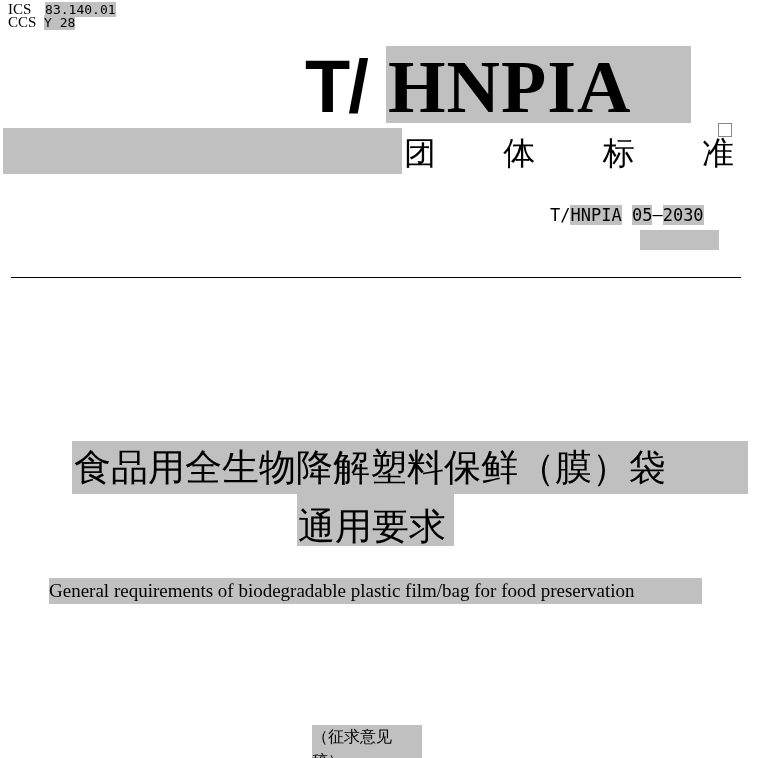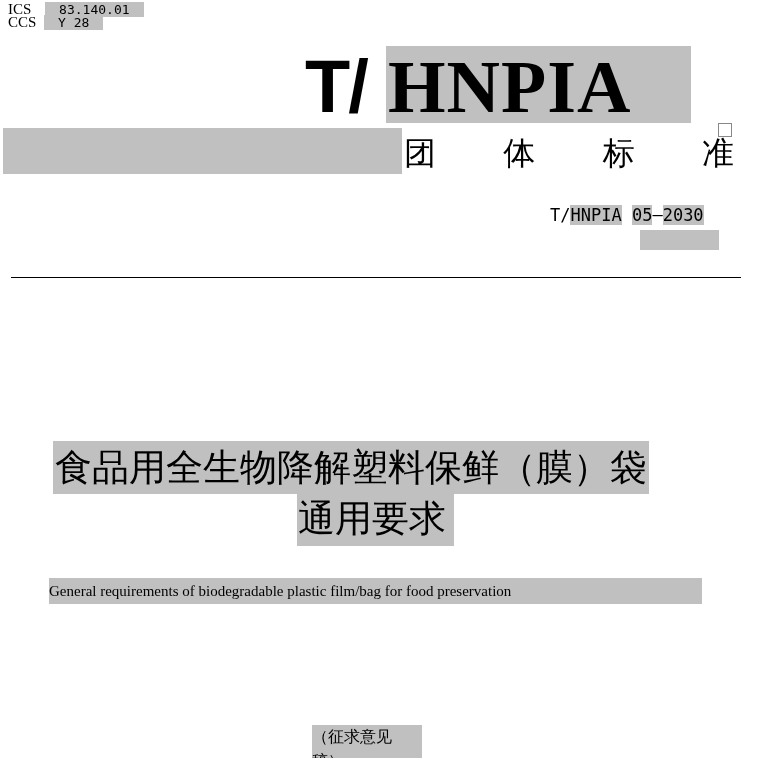--- a/index.html
+++ b/index.html
@@ -1,27 +1,27 @@
 <!DOCTYPE html>
 <html><head>
 <meta charset="utf-8">
 <style>
   html, body { margin:0; padding:0; background:#ffffff; }
   body { width:764px; height:758px; position:relative; overflow:hidden;
          font-family:"DejaVu Sans", sans-serif; color:#000; }
   .abs { position:absolute; }
   .hl { background:#c0c0c0; }
   .codes { font-family:"Liberation Serif", serif; font-size:15px; line-height:18px; }
-  .codes .val { font-family:"DejaVu Sans Mono", monospace; font-size:13px; padding:0 14px; }
+  .codes .val { font-family:"DejaVu Sans Mono", monospace; font-size:13px; padding:0 0; }
   .logo-t { font-family:"Liberation Sans", sans-serif; font-weight:bold; font-size:74px; line-height:74px; letter-spacing:-2px; }
   .logo-org { font-family:"Liberation Serif", serif; font-weight:bold; font-size:74px; line-height:74px; letter-spacing:1px; }
   .tuanti { font-size:32px; line-height:40px; display:flex; justify-content:space-between; }
   .stdno { font-family:"DejaVu Sans Mono", monospace; font-size:17px; line-height:22px; }
   .title-cn { font-size:37px; line-height:50px; }
-  .title-en { font-family:"Liberation Serif", serif; font-size:15px; line-height:26px; }
+  .title-en { font-family:"Liberation Serif", serif; font-size:19px; line-height:26px; }
   .draft { font-family:"DejaVu Serif", serif; font-size:16px; line-height:24px; }
 </style>
 </head>
 <body>
 
 <div class="abs codes" style="left:8px;top:0px;">
   <span>ICS</span>
   <span class="val hl" style="margin-left:10px;">83.140.01</span>
 </div>
 <div class="abs codes" style="left:8px;top:13px;">
@@ -45,22 +45,22 @@
 <div class="abs" style="left:718px;top:123px;width:12px;height:12px;border:1px solid #888;background:#fff;"></div>
 
 <div class="abs stdno" style="left:550px;top:204px;">
   <span>T/</span><span class="hl">HNPIA</span>
   <span class="hl">05</span><span>—</span><span class="hl">2030</span>
 </div>
 <div class="abs hl" style="left:640px;top:230px;width:79px;height:20px;"></div>
 
 <div class="abs" style="left:11px;top:277px;width:730px;height:1px;background:#000;"></div>
 
-<div class="abs hl title-cn" style="left:53px;top:441px;width:596px;height:53px;">
+<div class="abs hl title-cn" style="left:72px;top:441px;width:676px;height:53px;">
   <span style="position:absolute;left:2px;top:2px;">食品用全生物降解塑料保鲜（膜）袋</span>
 </div>
 <div class="abs hl title-cn" style="left:297px;top:494px;width:157px;height:52px;">
-  <span style="position:absolute;left:1px;top:0;">通用要求</span>
+  <span style="position:absolute;left:1px;top:8px;">通用要求</span>
 </div>
 
 <div class="abs hl title-en" style="left:49px;top:578px;width:653px;height:26px;">General requirements of biodegradable plastic film/bag for food preservation</div>
 
 <div class="abs hl draft" style="left:312px;top:725px;width:110px;">（征求意见稿）</div>
 
 </body></html>

